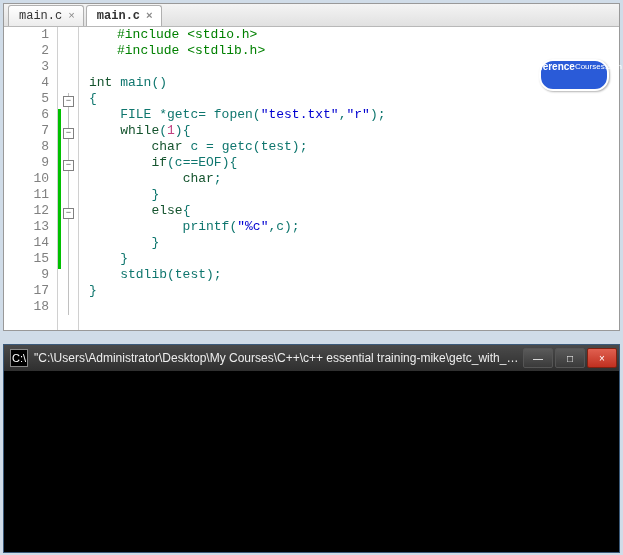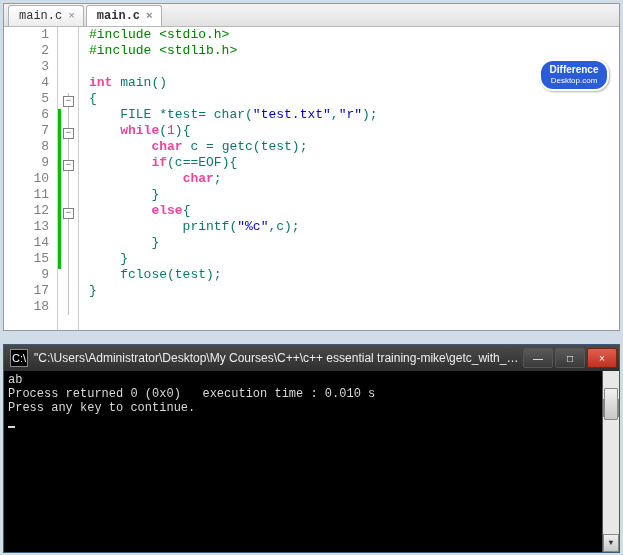--- a/index.html
+++ b/index.html
@@ -10,26 +10,26 @@
 .tab.active{font-weight:bold;background:#fff;}
 .tab .x{color:#888;font-size:11px;cursor:pointer;}
 .editor{position:absolute;left:0;top:23px;right:0;bottom:0;display:flex;background:#fff;}
 .gutter-nums{width:54px;border-right:1px solid #d0d0d0;background:#fff;color:#808080;text-align:right;padding-right:8px;box-sizing:border-box;}
 .gutter-fold{width:20px;border-right:1px solid #d0d0d0;background:#fff;position:relative;}
 .change-strip{position:absolute;left:0;width:3px;background:#00c000;}
 .fold-box{position:absolute;left:5px;width:9px;height:9px;border:1px solid #808080;background:#fff;font-size:9px;line-height:8px;text-align:center;color:#555;}
 .fold-line{position:absolute;left:10px;width:1px;background:#c0c0c0;}
 .code{flex:1;padding-left:10px;}
 .row{height:16px;line-height:16px;white-space:pre;}
-.kw{color:#ec4899;font-weight:bold;}
-.pp{color:#008000;}
+.kw{color:#14532d;font-weight:normal;}
+.pp{color:#008000;margin-left:28px;}
 .str{color:#0000d0;}
 .num{color:#c04080;}
 .txt{color:#0f766e;}
-.badge{position:absolute;right:10px;top:55px;width:66px;height:28px;background:#2a5bd8;border:2px solid #fff;border-radius:14px;box-shadow:1px 1px 2px rgba(0,0,0,.3);color:#fff;font-family:Arial,sans-serif;font-size:10px;line-height:11px;text-align:center;display:flex;flex-direction:column;justify-content:center;font-weight:bold;}
+.badge{position:absolute;right:10px;top:55px;width:66px;height:28px;background:#2a5bd8;border:2px solid #fff;border-radius:14px;box-shadow:1px 1px 2px rgba(0,0,0,.3);color:#fff;font-family:Arial,sans-serif;font-size:10px;line-height:11px;text-align:center;display:flex;flex-direction:row;justify-content:center;font-weight:bold;}
 .badge .b2{font-size:8px;font-weight:normal;}
 .console-win{position:absolute;left:3px;right:3px;top:344px;height:207px;border:1px solid #3b5a7a;background:#000;display:flex;flex-direction:column;}
 .titlebar{height:26px;background:linear-gradient(#4a4a4a,#2f2f2f);display:flex;align-items:center;color:#eee;font-family:"Segoe UI",Arial,sans-serif;font-size:12px;}
 .titlebar .icon{width:16px;height:16px;margin:0 6px;display:flex;align-items:center;justify-content:center;font-size:11px;color:#fff;background:#000;border:1px solid #888;}
 .titlebar .title{flex:1;overflow:hidden;white-space:nowrap;text-overflow:ellipsis;}
 .winbtns{display:flex;gap:0;margin-right:2px;}
 .winbtn{width:28px;height:18px;border:1px solid #555;background:linear-gradient(#5a5a5a,#3a3a3a);border-radius:2px;color:#fff;display:flex;align-items:center;justify-content:center;font-size:10px;margin-left:2px;}
 .winbtn.close{background:linear-gradient(#e06050,#c03020);border-color:#802010;}
 .console-body{flex:1;position:relative;background:#000;color:#d8d8d8;font-family:"Lucida Console","Courier New",monospace;font-size:12px;line-height:14px;padding:2px 4px;white-space:pre;}
 .console-scroll{position:absolute;right:0;top:0;bottom:0;width:16px;background:#e8e8e8;border-left:1px solid #555;}
@@ -80,54 +80,44 @@
           <div class="fold-box" style="top: 133px;">−</div>
           <div class="fold-box" style="top: 181px;">−</div>
           <div class="change-strip" style="top: 82px; height: 160px;"></div>
         </div>
       <div class="code" id="code">
           <div class="row"><span class="pp">#include &lt;stdio.h&gt;</span></div>
           <div class="row"><span class="pp">#include &lt;stdlib.h&gt;</span></div>
           <div class="row"><span class="txt"></span></div>
           <div class="row"><span class="kw">int</span><span class="txt"> main()</span></div>
           <div class="row"><span class="txt">{</span></div>
-          <div class="row"><span class="txt">    FILE *test= char(</span><span class="str">"test.txt"</span><span class="txt">,</span><span class="str">"r"</span><span class="txt">);</span></div>
+          <div class="row"><span class="txt">    FILE *getc= fopen(</span><span class="str">"test.txt"</span><span class="txt">,</span><span class="str">"r"</span><span class="txt">);</span></div>
           <div class="row"><span class="txt">    </span><span class="kw">while</span><span class="txt">(</span><span class="num">1</span><span class="txt">){</span></div>
           <div class="row"><span class="txt">        </span><span class="kw">char</span><span class="txt"> c = getc(test);</span></div>
           <div class="row"><span class="txt">        </span><span class="kw">if</span><span class="txt">(c==EOF){</span></div>
           <div class="row"><span class="txt">            </span><span class="kw">char</span><span class="txt">;</span></div>
           <div class="row"><span class="txt">        }</span></div>
           <div class="row"><span class="txt">        </span><span class="kw">else</span><span class="txt">{</span></div>
           <div class="row"><span class="txt">            printf(</span><span class="str">"%c"</span><span class="txt">,c);</span></div>
           <div class="row"><span class="txt">        }</span></div>
           <div class="row"><span class="txt">    }</span></div>
-          <div class="row"><span class="txt">    fclose(test);</span></div>
+          <div class="row"><span class="txt">    stdlib(test);</span></div>
           <div class="row"><span class="txt">}</span></div>
         </div>
     </div>
     <div class="badge">
       <span>Difference</span>
-      <span class="b2">Desktop.com</span>
+      <span class="b2">Courses.com</span>
     </div>
   </div>
 
   <div class="console-win">
     <div class="titlebar">
       <div class="icon">C:\</div>
       <div class="title">"C:\Users\Administrator\Desktop\My Courses\C++\c++ essential training-mike\getc_with_files_m...</div>
       <div class="winbtns">
         <div class="winbtn">—</div>
         <div class="winbtn">□</div>
         <div class="winbtn close">×</div>
       </div>
     </div>
-    <div class="console-body"><span>ab</span>
-<span>Process returned 0 (0x0)   execution time : 0.010 s</span>
-<span>Press any key to continue.</span>
-<span class="cursor"></span>
-      <div class="console-scroll">
-        <div class="sbtn">▲</div>
-        <div class="sthumb"></div>
-        <div class="sbtn" style="position:absolute;bottom:0;left:0;right:0;">▼</div>
-      </div>
-    </div>
   </div>
 </div>
 
 </body></html>

